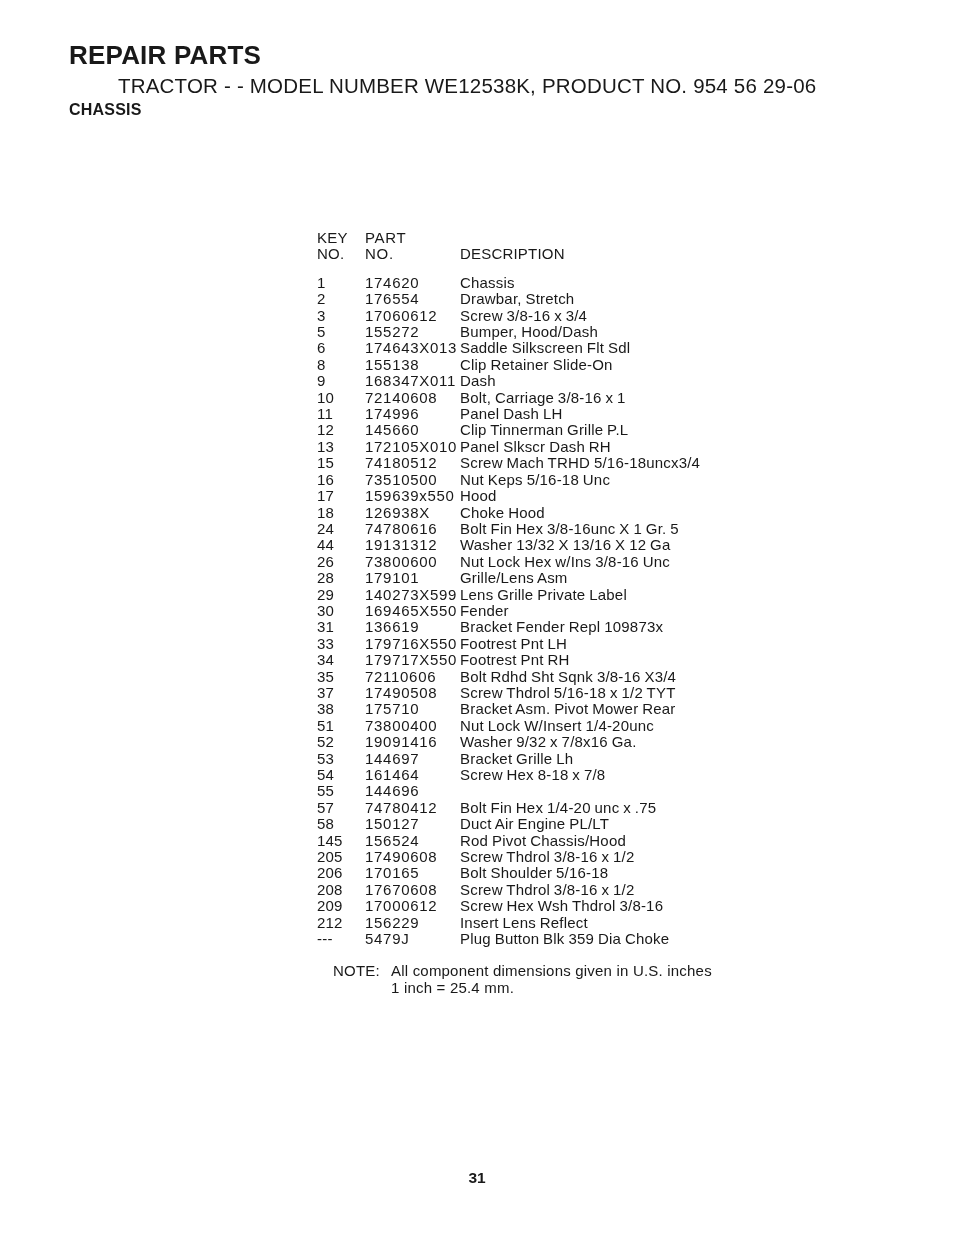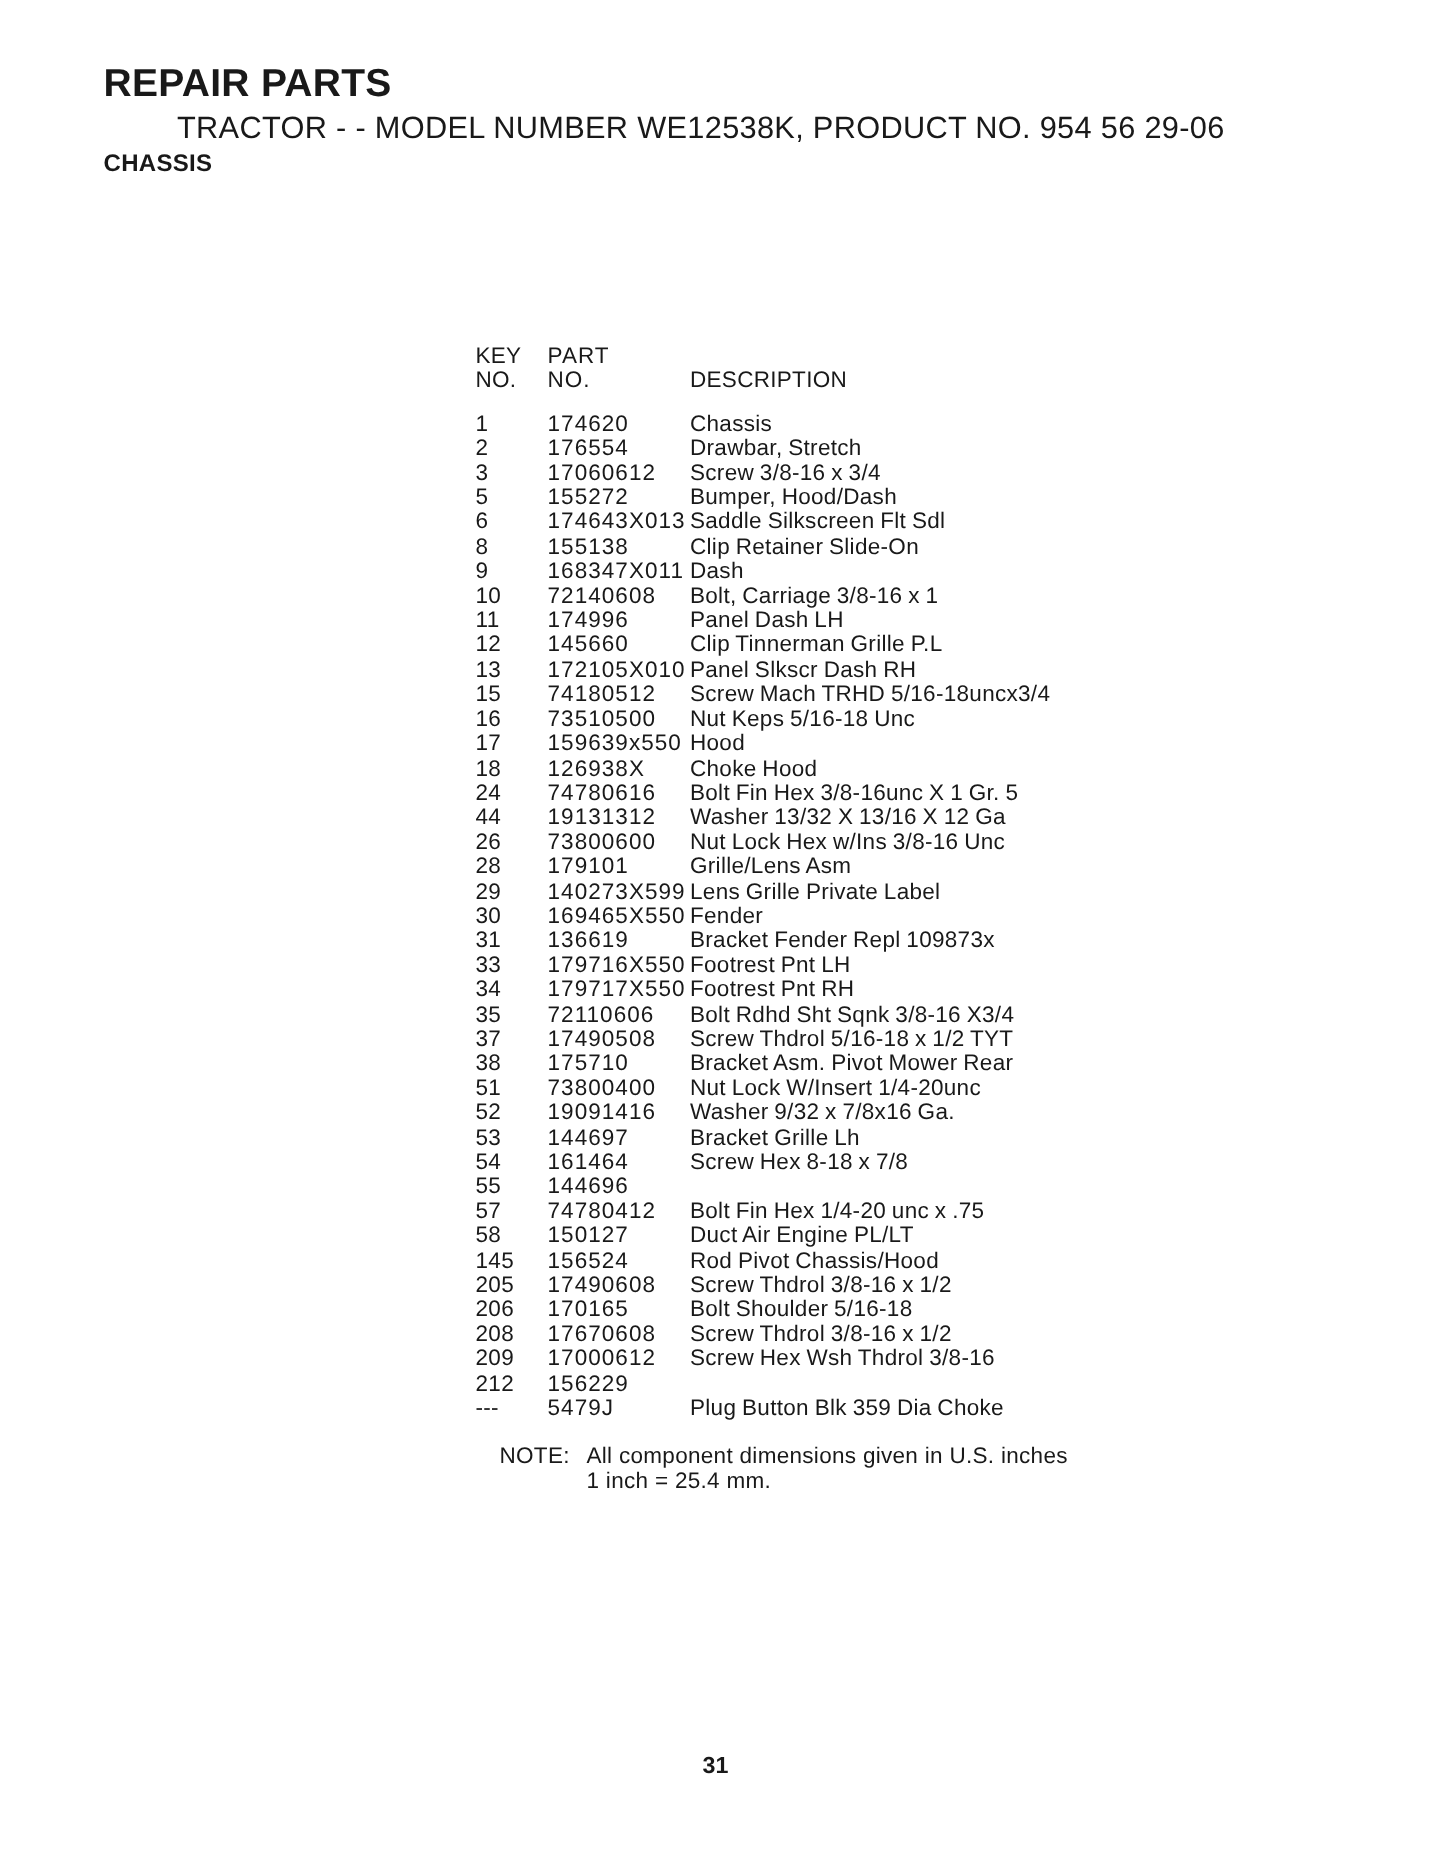--- a/index.html
+++ b/index.html
@@ -340,20 +340,21 @@
 
     <div class="trow">
       <div class="col key">209</div>
       <div class="col part">17000612</div>
       <div class="col desc">Screw Hex Wsh Thdrol 3/8-16</div>
     </div>
 
     <div class="trow">
       <div class="col key">212</div>
       <div class="col part">156229</div>
+      <div class="col desc">Insert Lens Reflect</div>
     </div>
 
     <div class="trow">
       <div class="col key">---</div>
       <div class="col part">5479J</div>
       <div class="col desc">Plug Button Blk 359 Dia Choke</div>
     </div>
   </div>
   </div>
 

